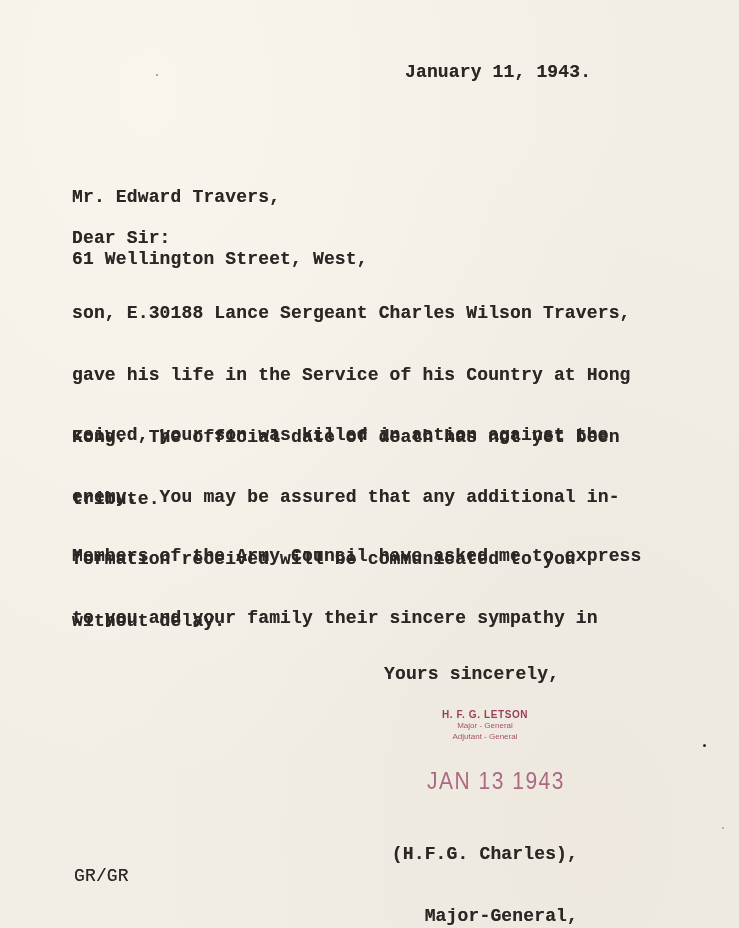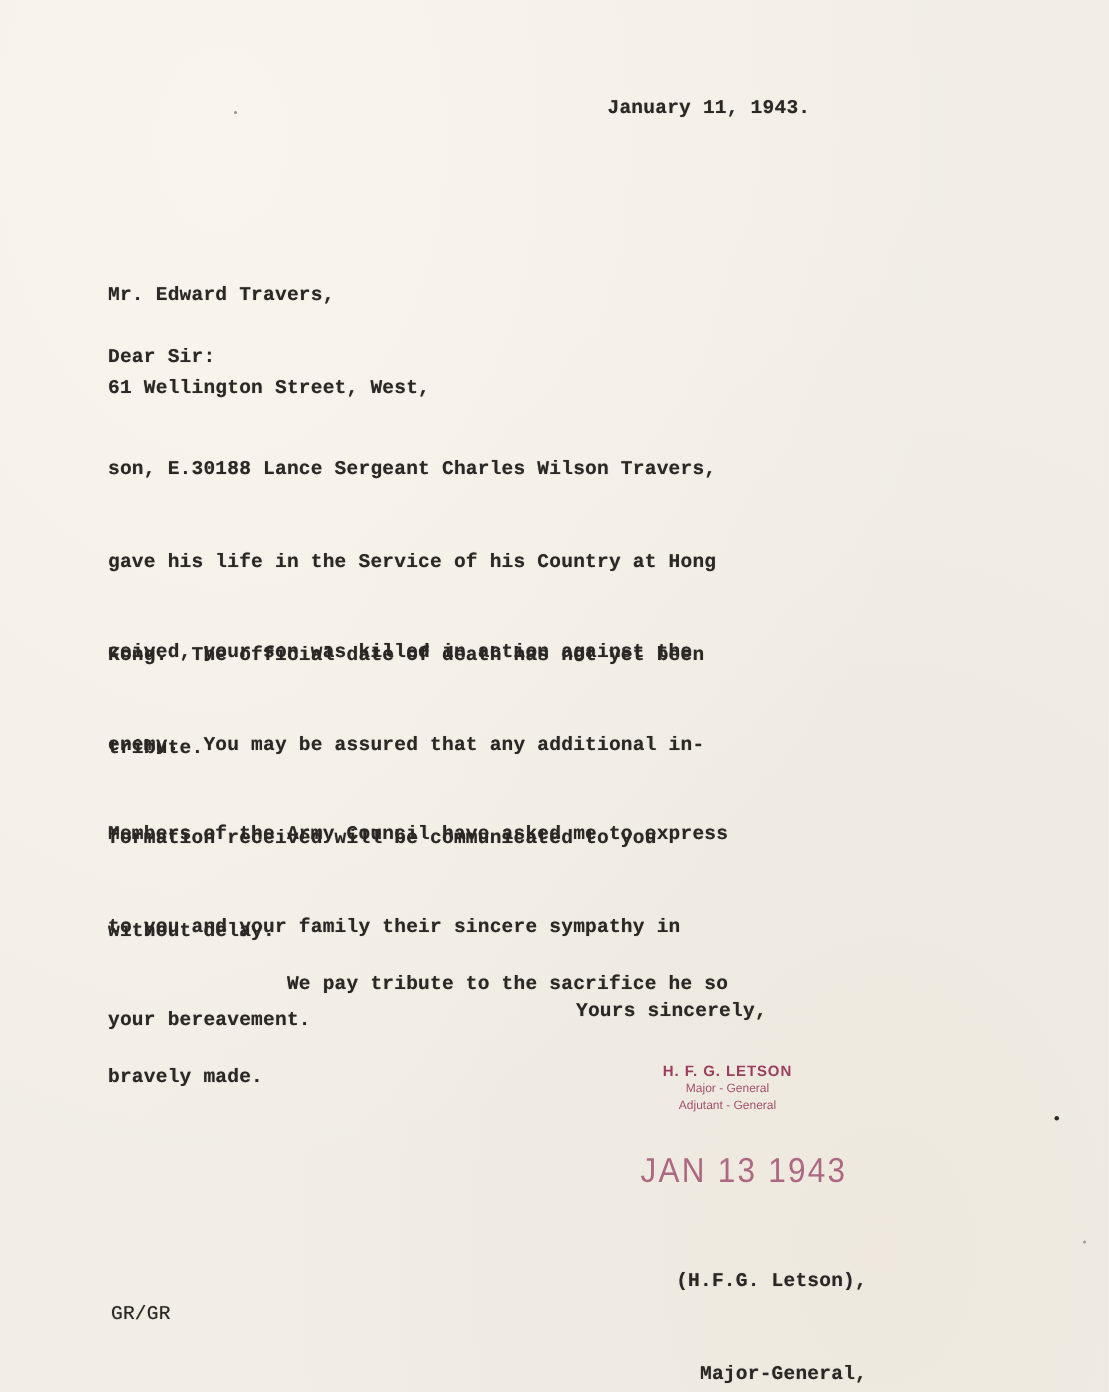--- a/index.html
+++ b/index.html
@@ -19,21 +19,21 @@
       background:
         radial-gradient(ellipse at 20% 10%, rgba(255,250,240,0.6), rgba(0,0,0,0) 60%),
         radial-gradient(ellipse at 80% 90%, rgba(230,222,208,0.35), rgba(0,0,0,0) 60%),
         #f2eee6;
       font-family: "Liberation Mono", "DejaVu Sans Mono", monospace;
       color: #262422;
     }
     .tw {
       position: absolute;
       font-family: "Liberation Mono", "DejaVu Sans Mono", monospace;
-      font-size: 13px;
+      font-size: 18px;
       line-height: 20.6px;
       font-weight: bold;
       color: #2a2725;
       white-space: pre;
       letter-spacing: 0.15px;
       text-shadow: 0 0 0.6px rgba(30,28,26,0.55);
     }
     .date { left: 405px; top: 62px; }
     .address { left: 72px; top: 146px; }
     .address div { height: 20.6px; }
@@ -113,40 +113,35 @@
   <div class="tw para p2">
     <div>ceived, your son was killed in action against the</div>
     <div>enemy.  You may be assured that any additional in-</div>
     <div>formation received will be communicated to you</div>
     <div>without delay.</div>
   </div>
 
   <div class="tw para p3">
     <div>Members of the Army Council have asked me to express</div>
     <div>to you and your family their sincere sympathy in</div>
-    <div>your bereavement.</div>
   </div>
 
-  <div class="tw para p4">
-    <div>               We pay tribute to the sacrifice he so</div>
-    <div>bravely made.</div>
-  </div>
 
   <div class="tw closing">Yours sincerely,</div>
 
   <div class="stamp">
     <div class="name">H. F. G. LETSON</div>
     <div class="rank">Major - General</div>
     <div class="rank">Adjutant - General</div>
   </div>
 
   <div class="date-stamp">JAN 13 1943</div>
 
   <div class="tw sig-block">
-    <div>(H.F.G. Letson),</div>
+    <div>(H.F.G. Charles),</div>
     <div>Major-General,</div>
     
   </div>
 
   <div class="tw initials">GR/GR</div>
 
   <span class="speck" style="left:703px; top:744px;"></span>
   <span class="speck" style="left:156px; top:74px; width:2px; height:2px; opacity:0.5;"></span>
   <span class="speck" style="left:722px; top:827px; width:2px; height:2px; opacity:0.4;"></span>
 </div>

